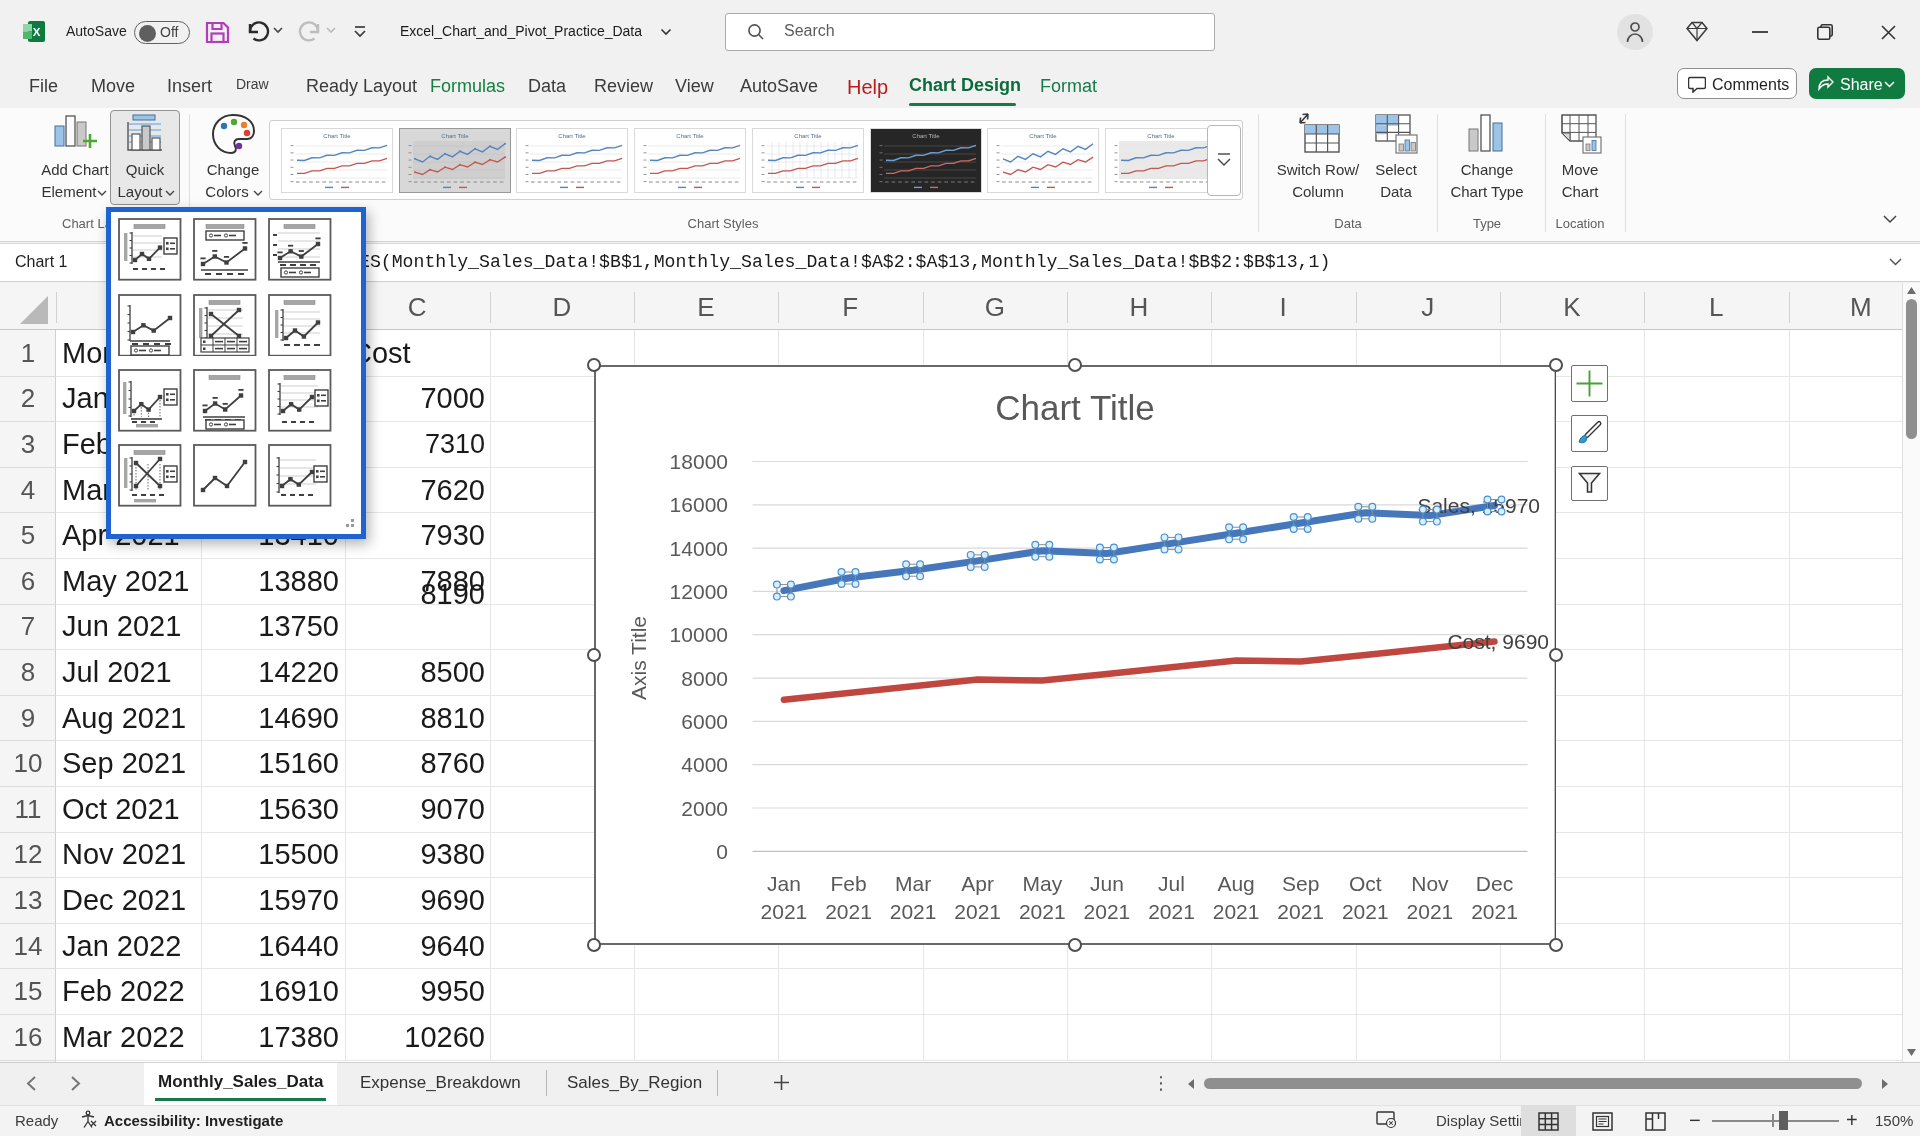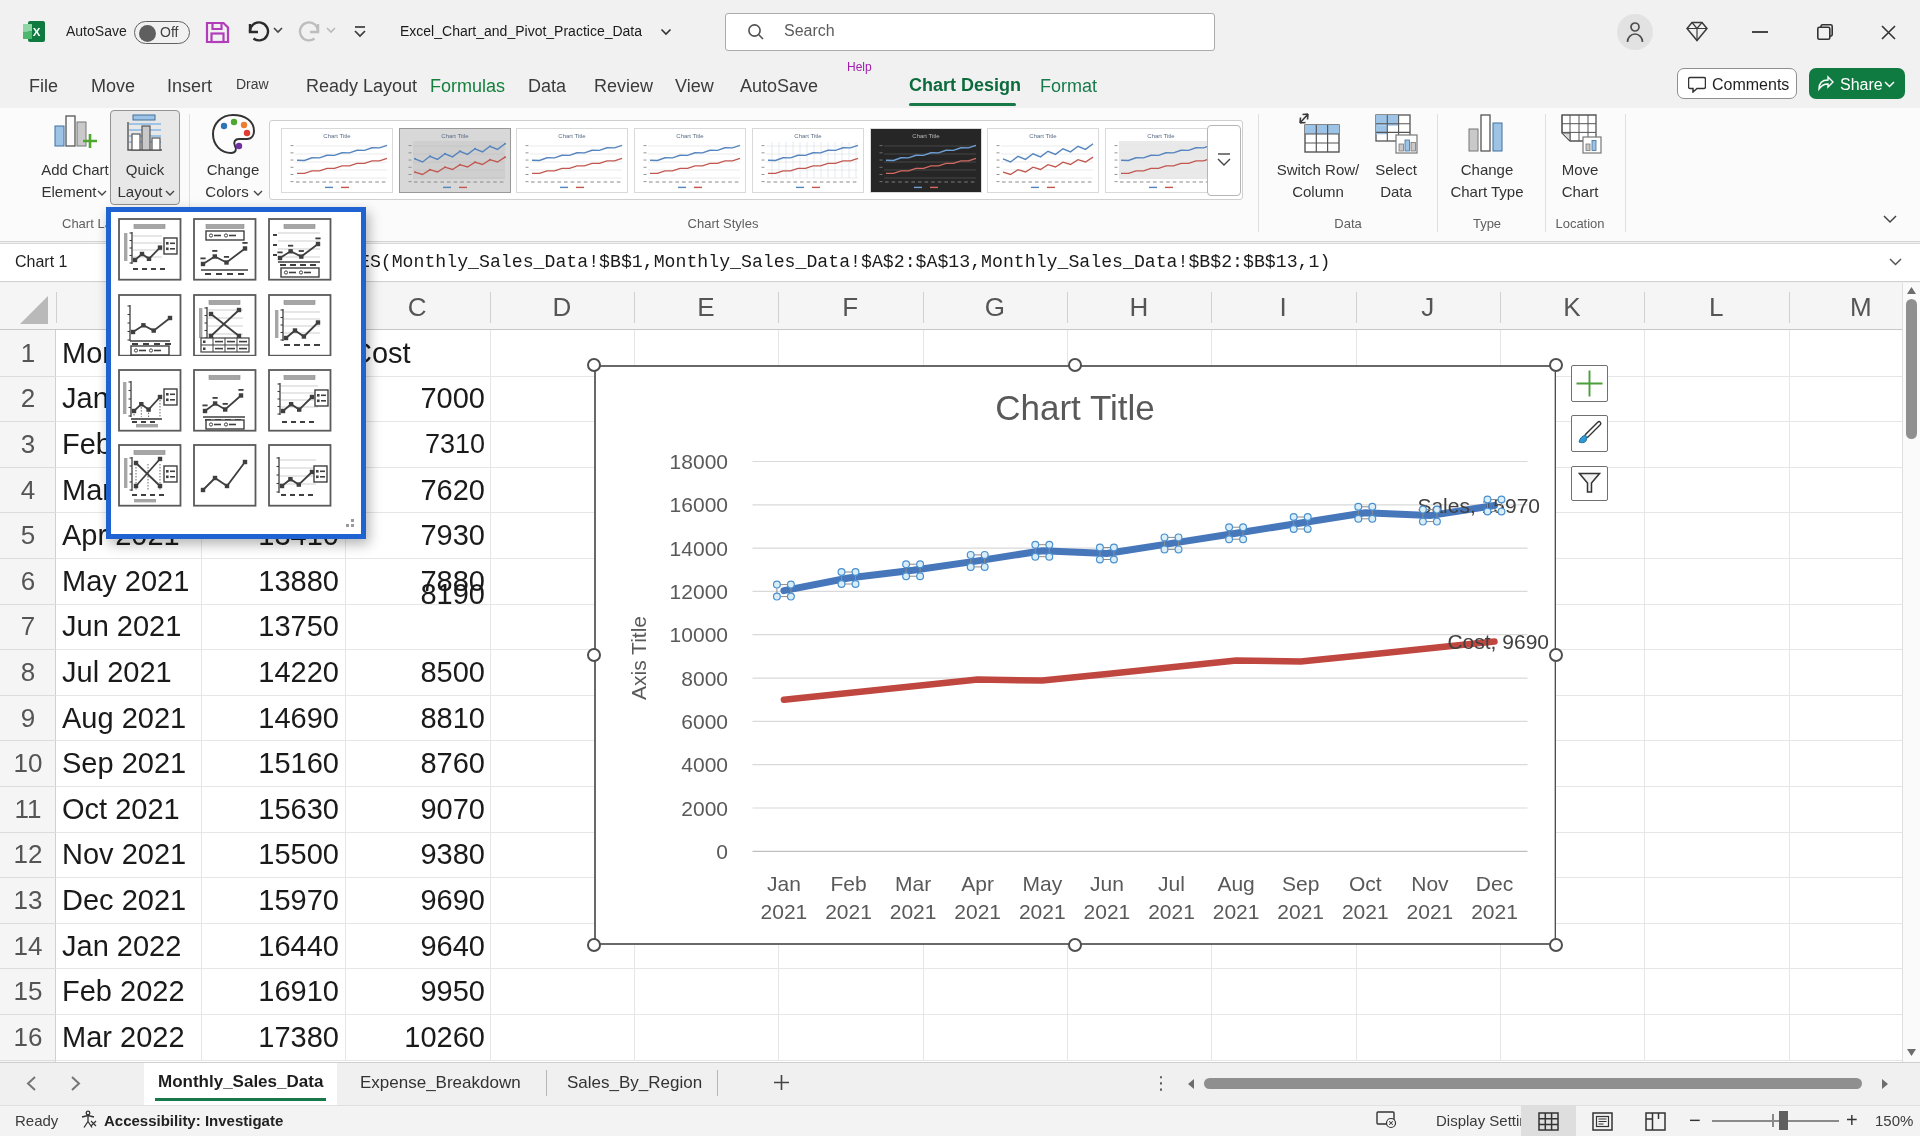--- a/index.html
+++ b/index.html
@@ -74,21 +74,21 @@
 <div class="a" style="left:29px;top:76px;font-size:18px;color:#3b3b3b">File</div>
 <div class="a" style="left:91px;top:76px;font-size:18px;color:#3b3b3b">Move</div>
 <div class="a" style="left:167px;top:76px;font-size:18px;color:#3b3b3b">Insert</div>
 <div class="a" style="left:236px;top:76px;font-size:14px;color:#3b3b3b">Draw</div>
 <div class="a" style="left:306px;top:76px;font-size:18px;color:#3b3b3b">Ready Layout</div>
 <div class="a" style="left:430px;top:76px;font-size:18px;color:#15803d">Formulas</div>
 <div class="a" style="left:528px;top:76px;font-size:18px;color:#3b3b3b">Data</div>
 <div class="a" style="left:594px;top:76px;font-size:18px;color:#3b3b3b">Review</div>
 <div class="a" style="left:675px;top:76px;font-size:18px;color:#3b3b3b">View</div>
 <div class="a" style="left:740px;top:76px;font-size:18px;color:#3b3b3b">AutoSave</div>
-<div class="a" style="left:847px;top:60px;font-size:12px;color:#a21caf">Help</div>
+<div class="a" style="left:847px;top:76px;font-size:20px;color:#b91c1c">Help</div>
 <div class="a" style="left:909px;top:75px;font-size:18px;font-weight:bold;color:#0c6b3d">Chart Design</div>
 <div class="a" style="left:909px;top:103px;width:107px;height:3.2px;background:#17794a;border-radius:2px"></div>
 <div class="a" style="left:1040px;top:76px;font-size:18px;color:#177a4b">Format</div>
 <div class="a" style="left:1677px;top:68px;width:120px;height:31px;background:#fff;border:1px solid #8f8f8f;border-radius:7px"></div>
 <svg class="a" style="left:1688px;top:76px" width="18" height="17" viewBox="0 0 18 17">
     <path d="M2 1.5 h14 a1.5 1.5 0 0 1 1.5 1.5 v8 a1.5 1.5 0 0 1 -1.5 1.5 h-7 l-4 3.5 v-3.5 h-3 a1.5 1.5 0 0 1 -1.5 -1.5 v-8 a1.5 1.5 0 0 1 1.5-1.5 z" fill="none" stroke="#333" stroke-width="1.5"></path>
   </svg>
 <div class="a" style="left:1712px;top:76px;font-size:16px;color:#1f1f1f">Comments</div>
 <div class="a" style="left:1809px;top:68px;width:96px;height:31px;background:#0f7b41;border-radius:7px"></div>
 <svg class="a" style="left:1818px;top:75px" width="17" height="17" viewBox="0 0 17 17">

